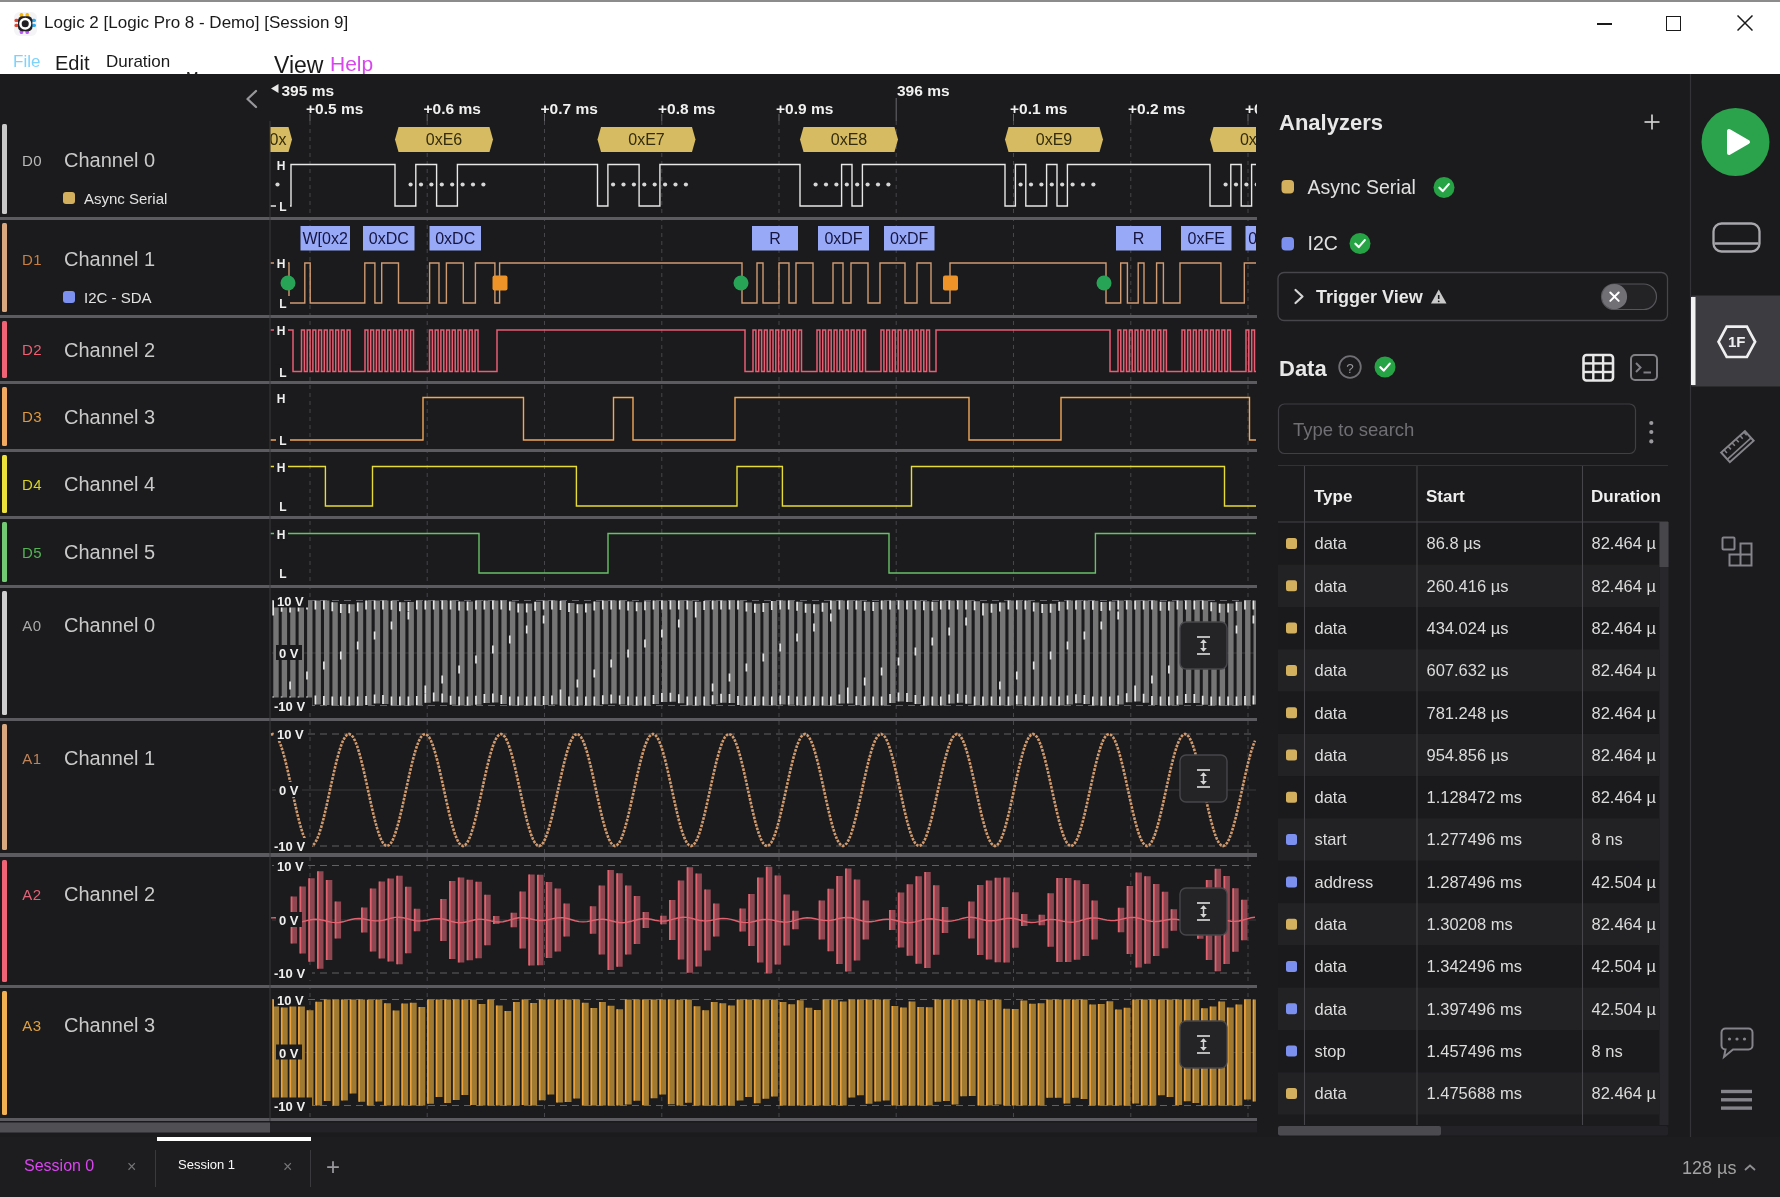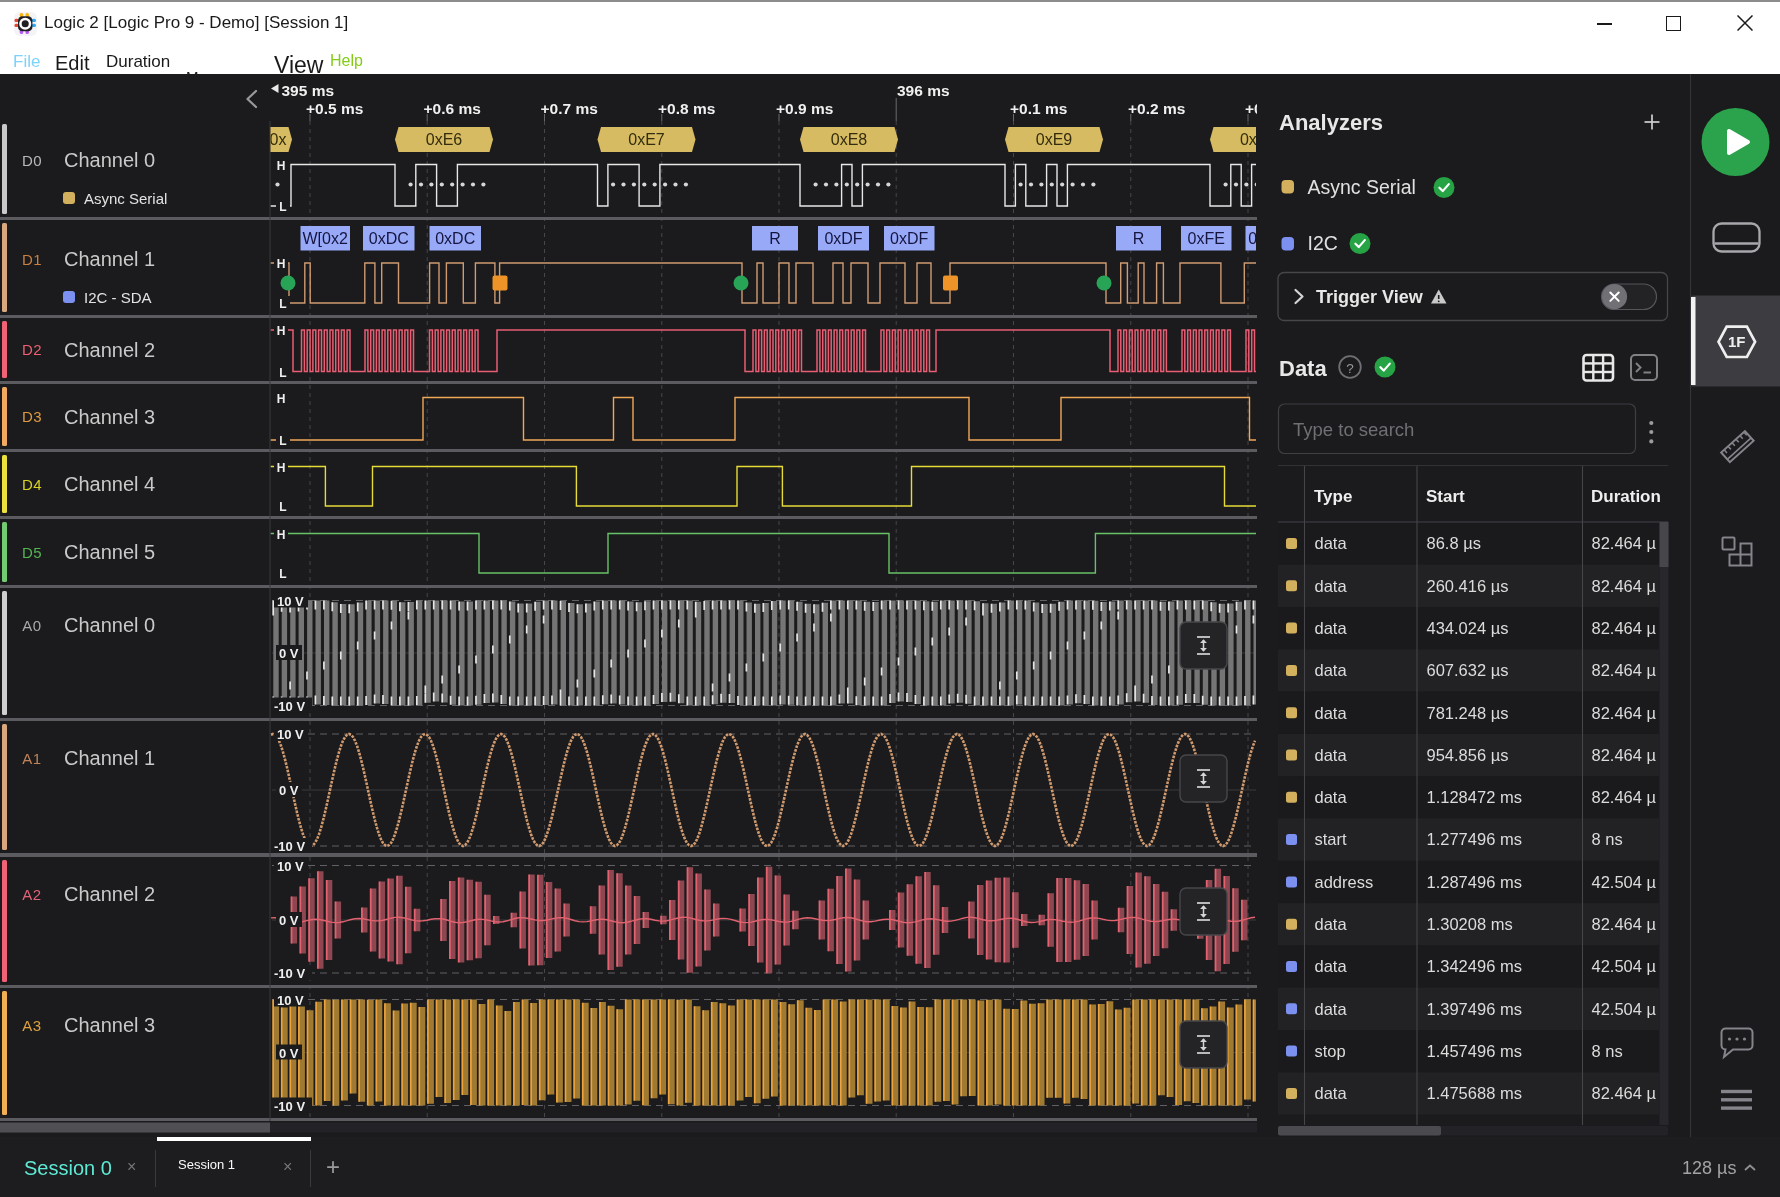--- a/index.html
+++ b/index.html
@@ -12,32 +12,32 @@
  <rect x="13" y="2" width="3.6" height="4.4" rx="1.6" fill="#f5b50a"></rect>
  <rect x="7" y="19.5" width="3.6" height="4.4" rx="1.6" fill="#b75cf5"></rect>
  <rect x="13" y="19.5" width="3.6" height="4.4" rx="1.6" fill="#b75cf5"></rect>
  <rect x="1.5" y="8" width="4.4" height="3.4" rx="1.6" fill="#e8442e"></rect>
  <rect x="1.5" y="13.3" width="4.4" height="3.4" rx="1.6" fill="#e8442e"></rect>
  <rect x="19.5" y="8" width="4.4" height="3.4" rx="1.6" fill="#2eaaf0"></rect>
  <rect x="19.5" y="13.3" width="4.4" height="3.4" rx="1.6" fill="#2eaaf0"></rect>
  <rect x="5.2" y="5.5" width="15" height="15.6" rx="4.5" fill="#211f24"></rect>
  <circle cx="12.7" cy="13.2" r="5" fill="none" stroke="#fff" stroke-width="2.6"></circle>
 </svg>
-<div class="abs" style="left:44px;top:13px;font-size:17px;color:#1a1a1a">Logic 2 [Logic Pro 9 - Demo] [Session 1]</div>
+<div class="abs" style="left:44px;top:13px;font-size:17px;color:#1a1a1a">Logic 2 [Logic Pro 8 - Demo] [Session 9]</div>
 <div class="abs" style="left:1597px;top:23px;width:15px;height:1.6px;background:#1a1a1a"></div>
 <div class="abs" style="left:1666px;top:16px;width:14.5px;height:14.5px;border:1.5px solid #1a1a1a"></div>
 <svg class="abs" style="left:1737px;top:15px" width="16" height="16" viewBox="0 0 16 16">
     <path d="M0.5 0.5 L15.5 15.5 M15.5 0.5 L0.5 15.5" stroke="#1a1a1a" stroke-width="1.5"></path>
   </svg>
 <div class="abs" style="left:13px;top:52px;font-size:17px;color:#7dd3fc">File</div>
 <div class="abs" style="left:55px;top:52px;font-size:20px;color:#1a1a1a">Edit</div>
 <div class="abs" style="left:106px;top:52px;font-size:17px;color:#1a1a1a">Duration</div>
 <div class="abs" style="left:186px;top:68px;font-size:15px;color:#1a1a1a">Measure</div>
 <div class="abs" style="left:274px;top:52px;font-size:23px;color:#1a1a1a">View</div>
-<div class="abs" style="left:330px;top:52px;font-size:16px;color:#84cc16">Help</div>
+<div class="abs" style="left:330px;top:52px;font-size:21px;color:#d946ef">Help</div>
 <svg width="1257" height="1067" viewBox="0 74 1257 1067" style="position:absolute;left:0;top:74px">
     <defs>
       <clipPath id="wavclip">
         <rect x="270.5" y="76" width="985.5" height="1061"></rect>
       </clipPath>
     </defs>
     <rect x="0" y="74" width="1257" height="1067" fill="#1b1b1d"></rect>
     <path d="M256 91 L247.5 99 L256 107" fill="none" stroke="#98989c" stroke-width="2.3" stroke-linecap="round" stroke-linejoin="round"></path>
     <path d="M278.5 84 L278.5 93 L271 88.5 Z" fill="#e8e8e8"></path>
     <text x="281.5" y="95.5" font-size="15.5" fill="#f0f0f0" font-weight="bold" text-anchor="start" font-family="Liberation Sans, sans-serif">395 ms</text>
@@ -483,21 +483,21 @@
     <path d="M1725.5 1028.5 h23 a4 4 0 0 1 4 4 v13 a4 4 0 0 1 -4 4 h-15.5 l-9 7.5 l1.5 -7.5 a4 4 0 0 1 -4 -4 v-13 a4 4 0 0 1 4 -4 z" fill="none" stroke="#84848a" stroke-width="2"></path>
     <circle cx="1729.5" cy="1039" r="1.6" fill="#84848a"></circle>
     <circle cx="1737.0" cy="1039" r="1.6" fill="#84848a"></circle>
     <circle cx="1744.5" cy="1039" r="1.6" fill="#84848a"></circle>
     <line x1="1721" y1="1091.5" x2="1752" y2="1091.5" stroke="#84848a" stroke-width="3.4"></line>
     <line x1="1721" y1="1099.8" x2="1752" y2="1099.8" stroke="#84848a" stroke-width="3.4"></line>
     <line x1="1721" y1="1108.1" x2="1752" y2="1108.1" stroke="#84848a" stroke-width="3.4"></line>
   </svg>
 <div class="abs" style="left:0;top:1137px;width:1780px;height:60px;background:#1d1d20"></div>
 <div class="abs" style="left:157px;top:1137px;width:154px;height:4px;background:#fff"></div>
-<div class="abs" style="left:24px;top:1157px;font-size:20px;color:#5eead4">Session 0</div>
+<div class="abs" style="left:24px;top:1157px;font-size:16px;color:#d946ef">Session 0</div>
 <div class="abs" style="left:127px;top:1158px;font-size:16px;color:#76767a">×</div>
 <div class="abs" style="left:155px;top:1150px;width:1px;height:37px;background:#3a3a3e"></div>
 <div class="abs" style="left:178px;top:1157px;font-size:13px;color:#fafafa">Session 1</div>
 <div class="abs" style="left:283px;top:1158px;font-size:16px;color:#76767a">×</div>
 <div class="abs" style="left:310px;top:1150px;width:1px;height:37px;background:#3a3a3e"></div>
 <div class="abs" style="left:326px;top:1153px;font-size:24px;font-weight:300;color:#9a9a9e">+</div>
 <div class="abs" style="left:1682px;top:1158px;font-size:18px;color:#a3a3a3">128 µs</div>
 <svg class="abs" style="left:1743px;top:1163px" width="14" height="10" viewBox="0 0 14 10">
     <path d="M2 7 L7 2.5 L12 7" fill="none" stroke="#8f8f93" stroke-width="1.8"></path>
   </svg>

